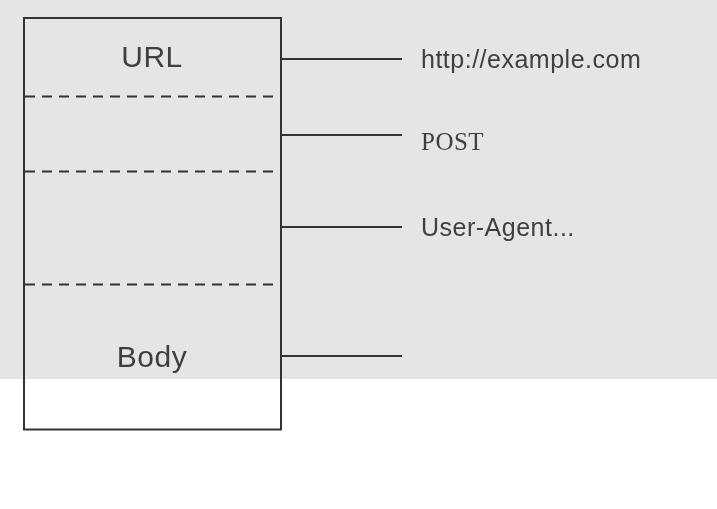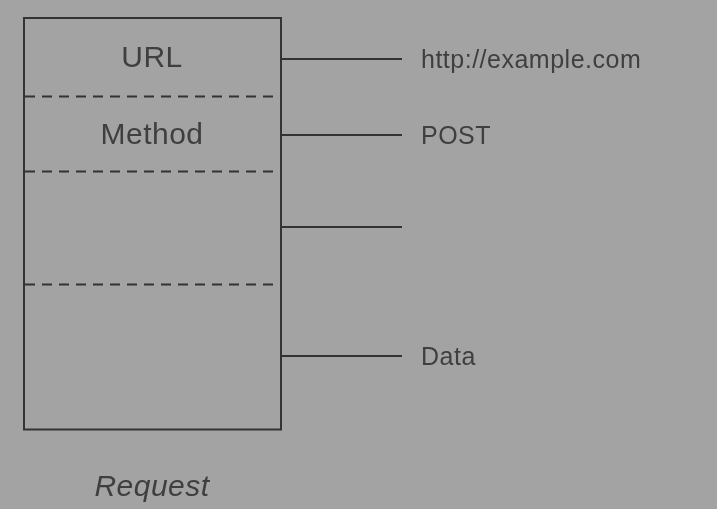--- a/index.html
+++ b/index.html
@@ -9,22 +9,22 @@
   body {
     width: 717px;
     height: 509px;
     background: #ffffff;
     font-family: "Liberation Sans", sans-serif;
     overflow: hidden;
   }
   .canvas {
     position: relative;
     width: 717px;
-    height: 509px;
-    background: #a3a3a3;
+    height: 379px;
+    background: #e5e5e5;
   }
   .lines {
     position: absolute;
     left: 0;
     top: 0;
   }
   .field-label {
     position: absolute;
     left: 23px;
     width: 258px;
@@ -75,23 +75,22 @@
 
     <line x1="281" y1="59" x2="402" y2="59" stroke="#333333" stroke-width="2"></line>
     <line x1="281" y1="135" x2="402" y2="135" stroke="#333333" stroke-width="2"></line>
     <line x1="281" y1="227" x2="402" y2="227" stroke="#333333" stroke-width="2"></line>
     <line x1="281" y1="356" x2="402" y2="356" stroke="#333333" stroke-width="2"></line>
   </svg>
 
   <div class="field-label" style="top:18px; height:78px;">
     <span>URL</span>
   </div>
-  <div class="field-label" style="top:97px; height:74px;">
-    <span>Method</span>
+  <div class="field-label" style="top:285px; height:144px;">
+    <span>Body</span>
   </div>
 
   <div class="value-label" style="top:59px;">http://example.com</div>
-  <div class="value-label" style="top:135px;">POST</div>
-  <div class="value-label" style="top:356px;">Data</div>
+  <div class="value-label" style="top:142px;font-family:Liberation Serif, serif;">POST</div>
+  <div class="value-label" style="top:227px;">User-Agent...</div>
 
-  <div class="caption">Request</div>
 
 </div>
 
 </body></html>

